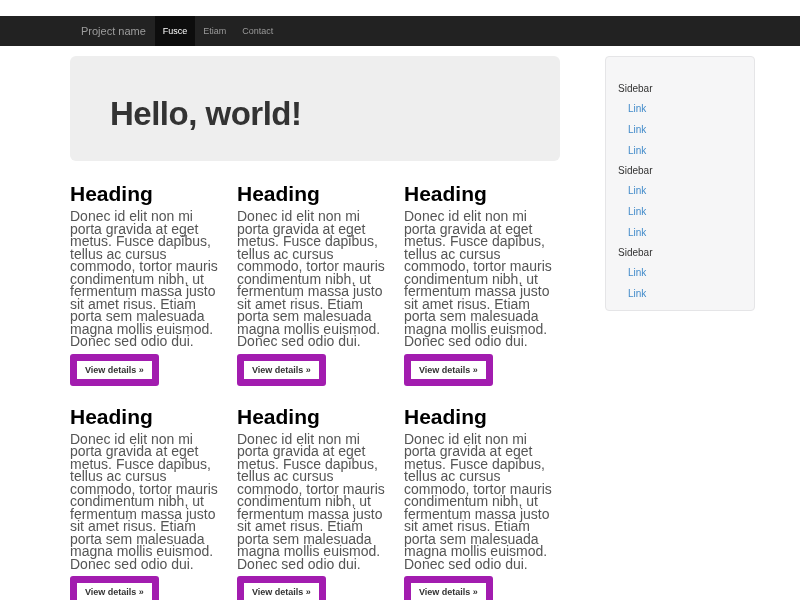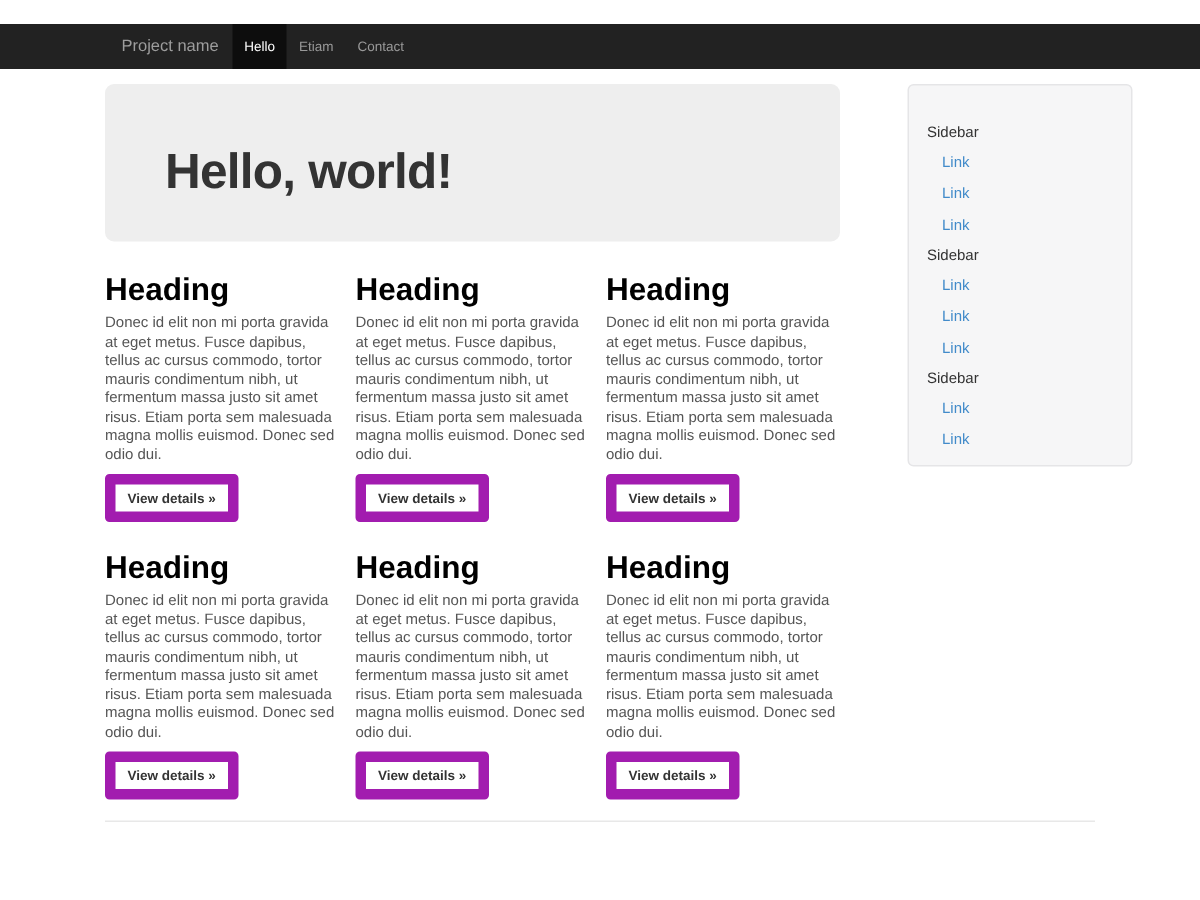--- a/index.html
+++ b/index.html
@@ -42,21 +42,21 @@
   .jumbotron .lead {
     margin: 9px 0 0; font-size: 12.5px; line-height: 20px;
     color: #555; max-width: 408px;
   }
 
   
   .cards-row { display: flex; gap: 9px; margin-top: 22px; }
   .cards-row.second { margin-top: 20px; }
   .card { width: 158px; flex: 0 0 158px; }
   .card h2 { margin: 0 0 5px; font-size: 21px; line-height: 22px; font-weight: bold; color: #000000; }
-  .card p { margin: 0 0 6px; font-size: 10px; line-height: 12.5px; color: #555; }
+  .card p { margin: 0 0 6px; font-size: 14px; line-height: 12.5px; color: #555; }
   .btn {
     display: inline-block; background: #fff; border: 7px solid #a21caf; border-radius: 3px;
     padding: 4px 8px; font-size: 9px; font-weight: bold; color: #333;
     font-family: inherit; cursor: pointer; line-height: 10px;
   }
 
   
   .sidebar {
     width: 150px; flex: 0 0 150px;
     background: var(--sidebar-bg, #f6f6f7);
@@ -75,21 +75,21 @@
   footer hr { border: 0; border-top: 1px solid #e8e8e8; margin: 0 0 9px 0; }
   .copyright { font-size: 10px; color: #555; margin: 0; padding-left: 10px; }
 </style>
 </head>
 <body>
 
 <nav class="navbar">
   <div class="navbar-inner">
     <a class="brand">Project name</a>
     <ul class="nav">
-      <li class="nav-item active">Hello</li>
+      <li class="nav-item active">Fusce</li>
       <li class="nav-item">Etiam</li>
       <li class="nav-item">Contact</li>
     </ul>
   </div>
 </nav>
 
 <div class="container">
   <div class="main-row">
 
     <div class="content">

